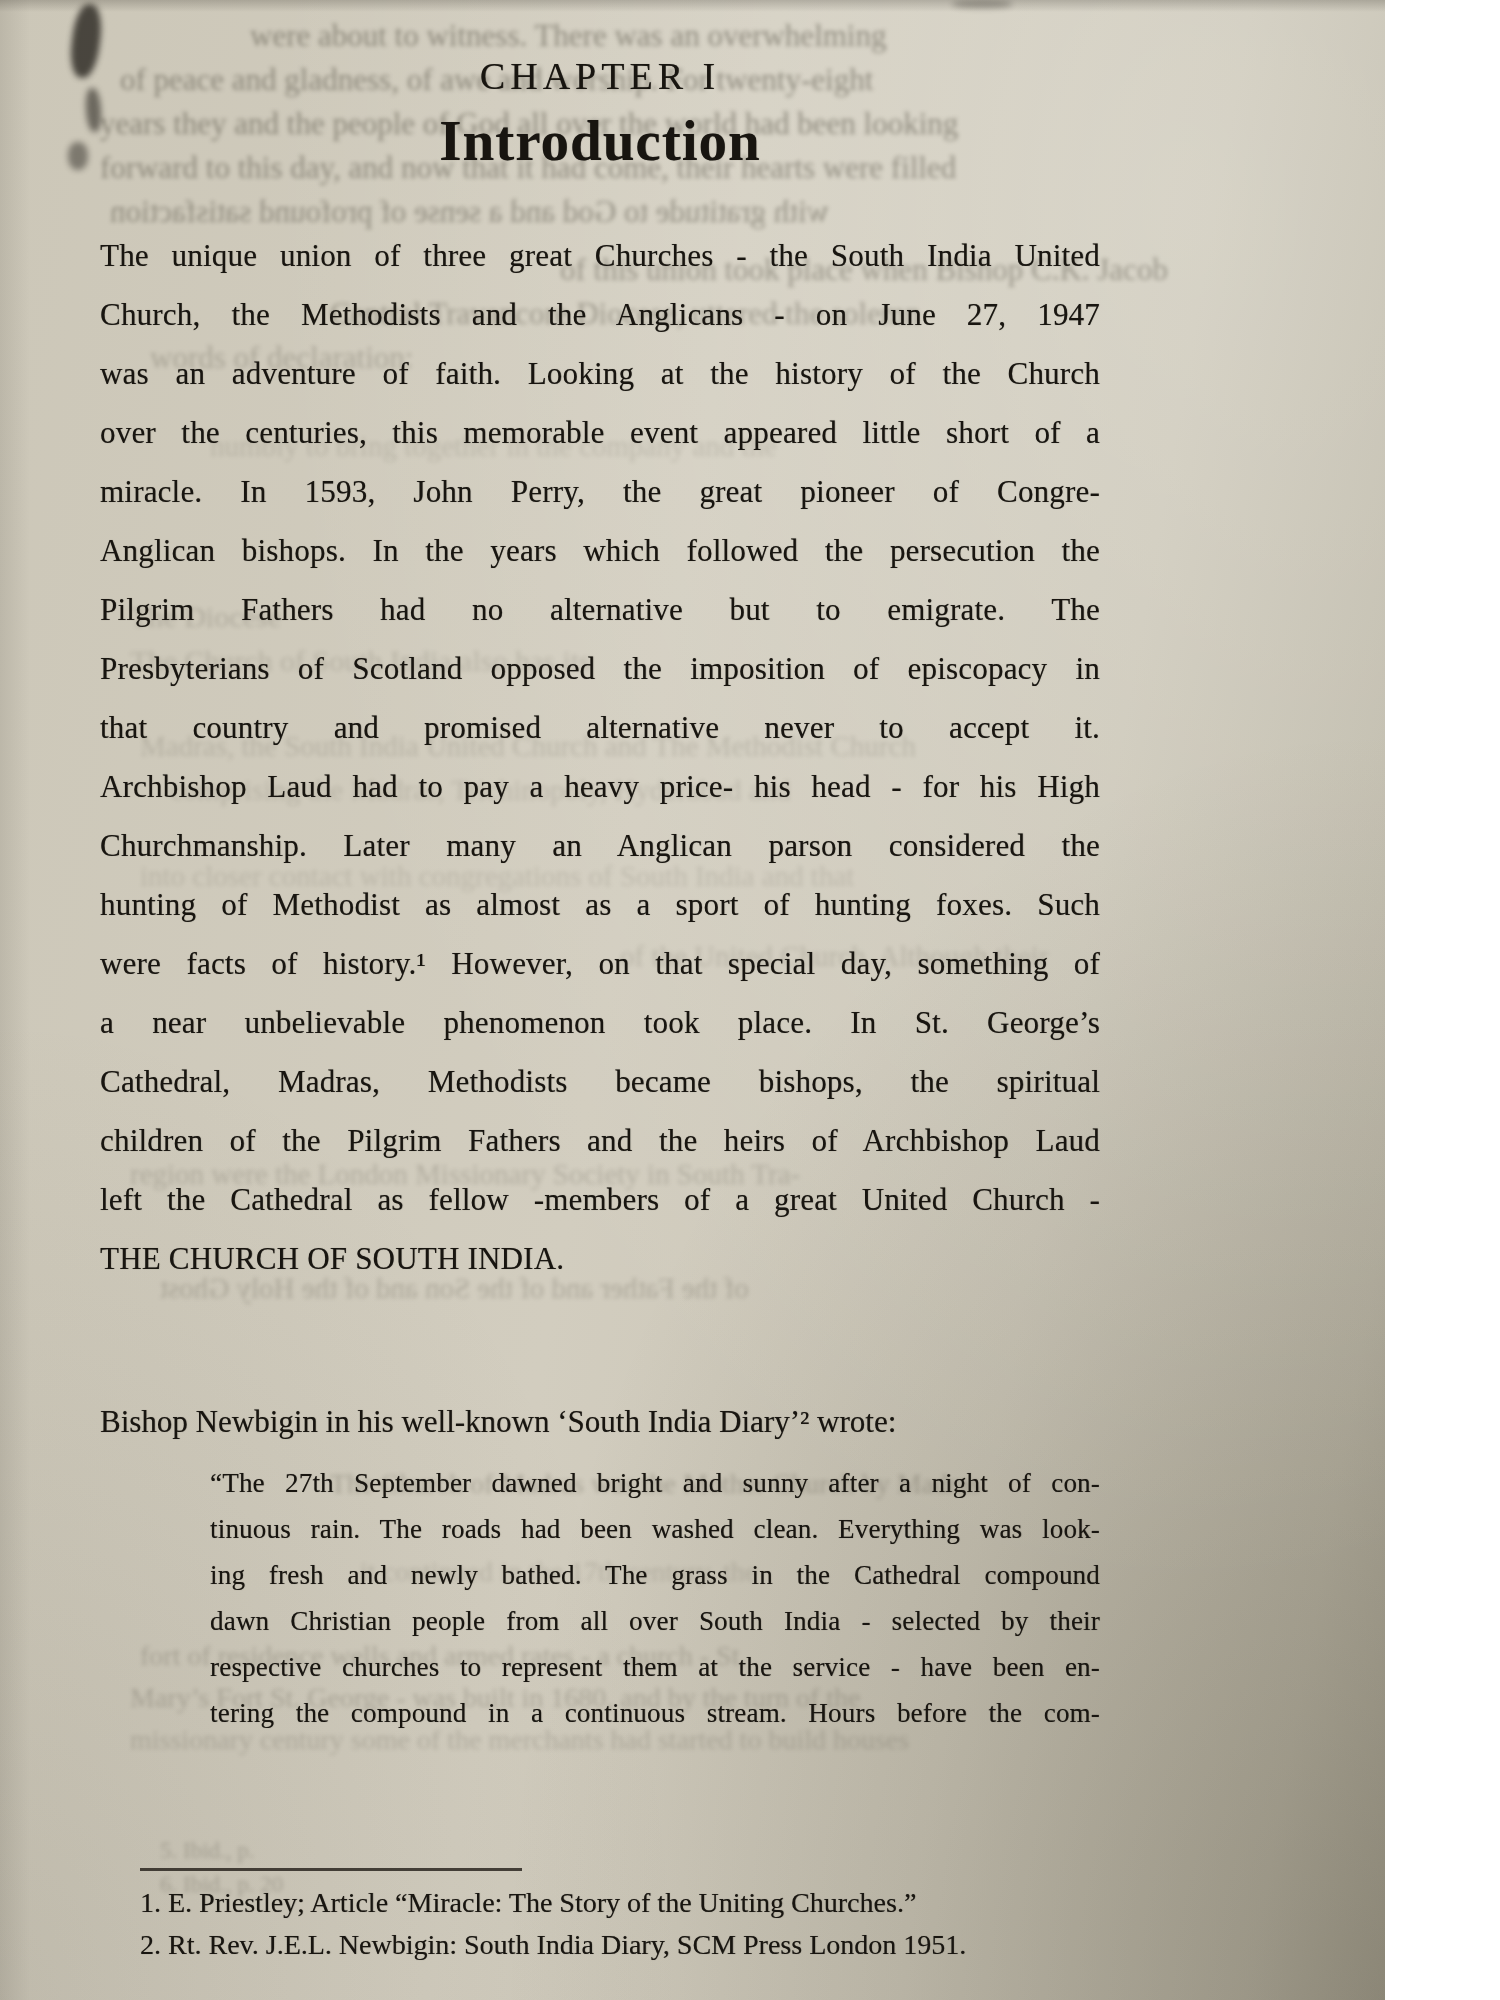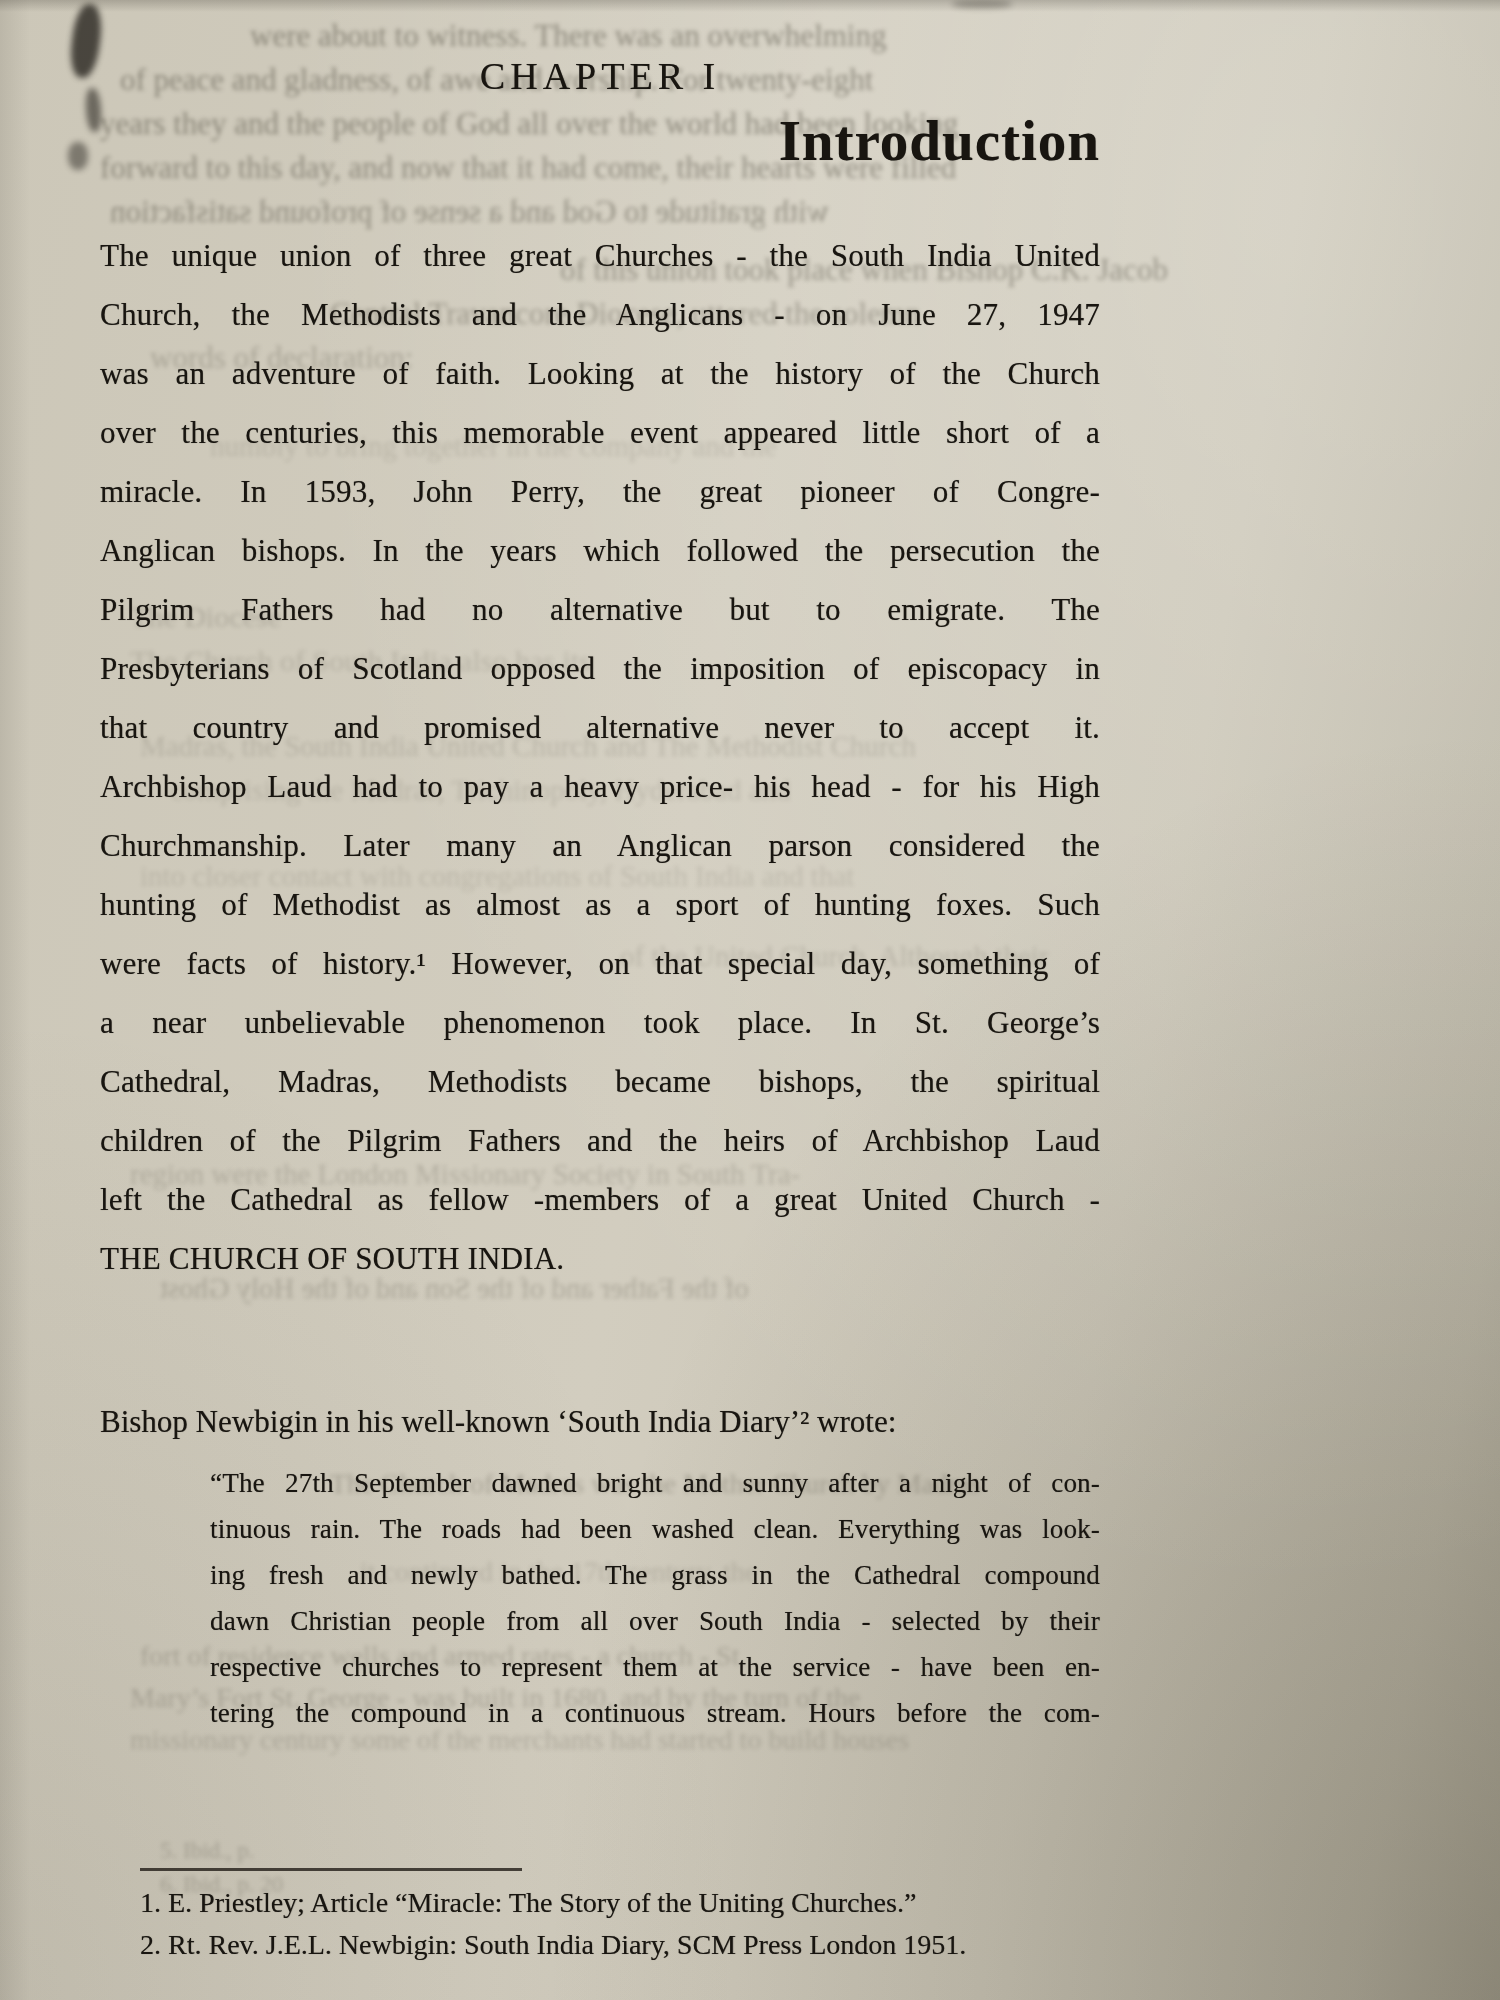--- a/index.html
+++ b/index.html
@@ -1,18 +1,18 @@
 <!DOCTYPE html>
 <html><head>
 <meta charset="utf-8">
 <style>
   html,body { margin:0; padding:0; }
   .page {
     position:relative;
-    width:1500px; height:2000px;
+    width:1385px; height:2000px;
     overflow:hidden;
     background:
       radial-gradient(ellipse at 85% 10%, rgba(255,255,250,0.25), rgba(0,0,0,0) 55%),
       radial-gradient(ellipse at 100% 100%, rgba(60,55,40,0.28), rgba(0,0,0,0) 45%),
       radial-gradient(ellipse at 0% 100%, rgba(80,75,60,0.12), rgba(0,0,0,0) 35%),
       linear-gradient(100deg, #ccc7b8 0%, #d2cdbf 45%, #cac5b6 72%, #b9b4a4 92%, #aaa595 100%);
     font-family:"Liberation Serif","DejaVu Serif",serif;
     color:#181510;
   }
   .page::after {
@@ -22,21 +22,21 @@
       linear-gradient(to right, rgba(40,36,28,0.10), rgba(0,0,0,0) 30px);
   }
   .ink { text-shadow:0.3px 0.4px 0.7px rgba(24,21,16,0.5); }
 
   .chapter {
     position:absolute; left:100px; width:1000px; top:54px;
     text-align:center; font-size:38px; letter-spacing:5px;
   }
   .booktitle {
     position:absolute; left:100px; width:1000px; top:108px;
-    text-align:right; font-size:57px; font-weight:bold; letter-spacing:1px;
+    text-align:center; font-size:57px; font-weight:bold; letter-spacing:1px;
   }
 
   .para {
     position:absolute; left:100px; width:1000px; top:226px;
     font-size:31px; line-height:59px; letter-spacing:0.2px;
   }
   .para .line { text-align:justify; text-align-last:justify; white-space:normal; }
   .para .line:last-child { text-align-last:left; }
 
   .lead-line {

